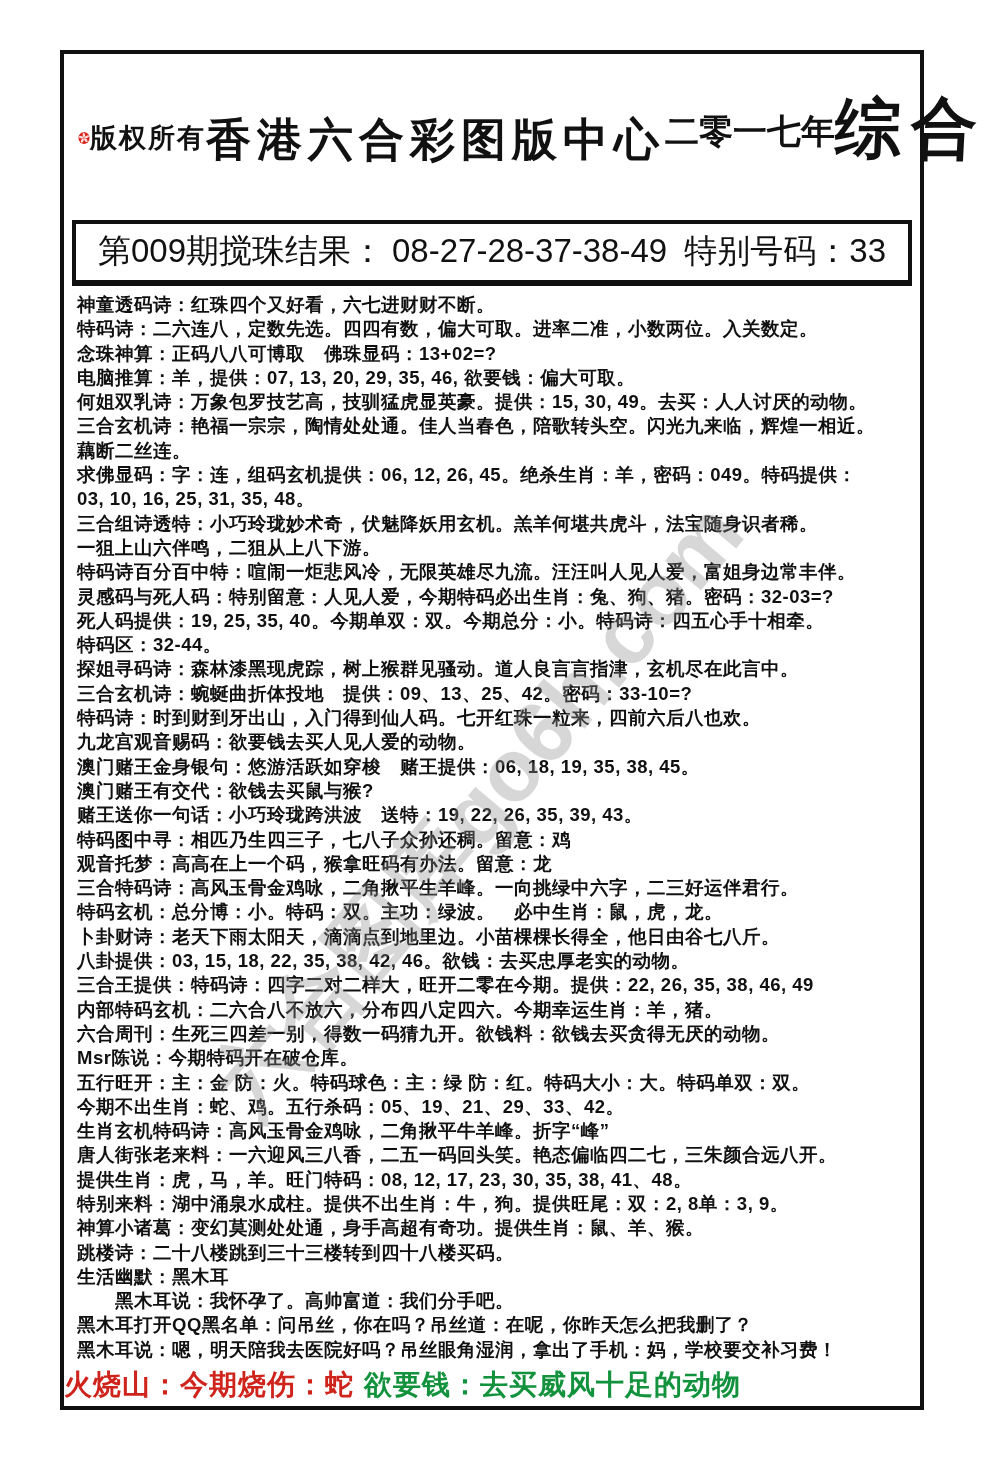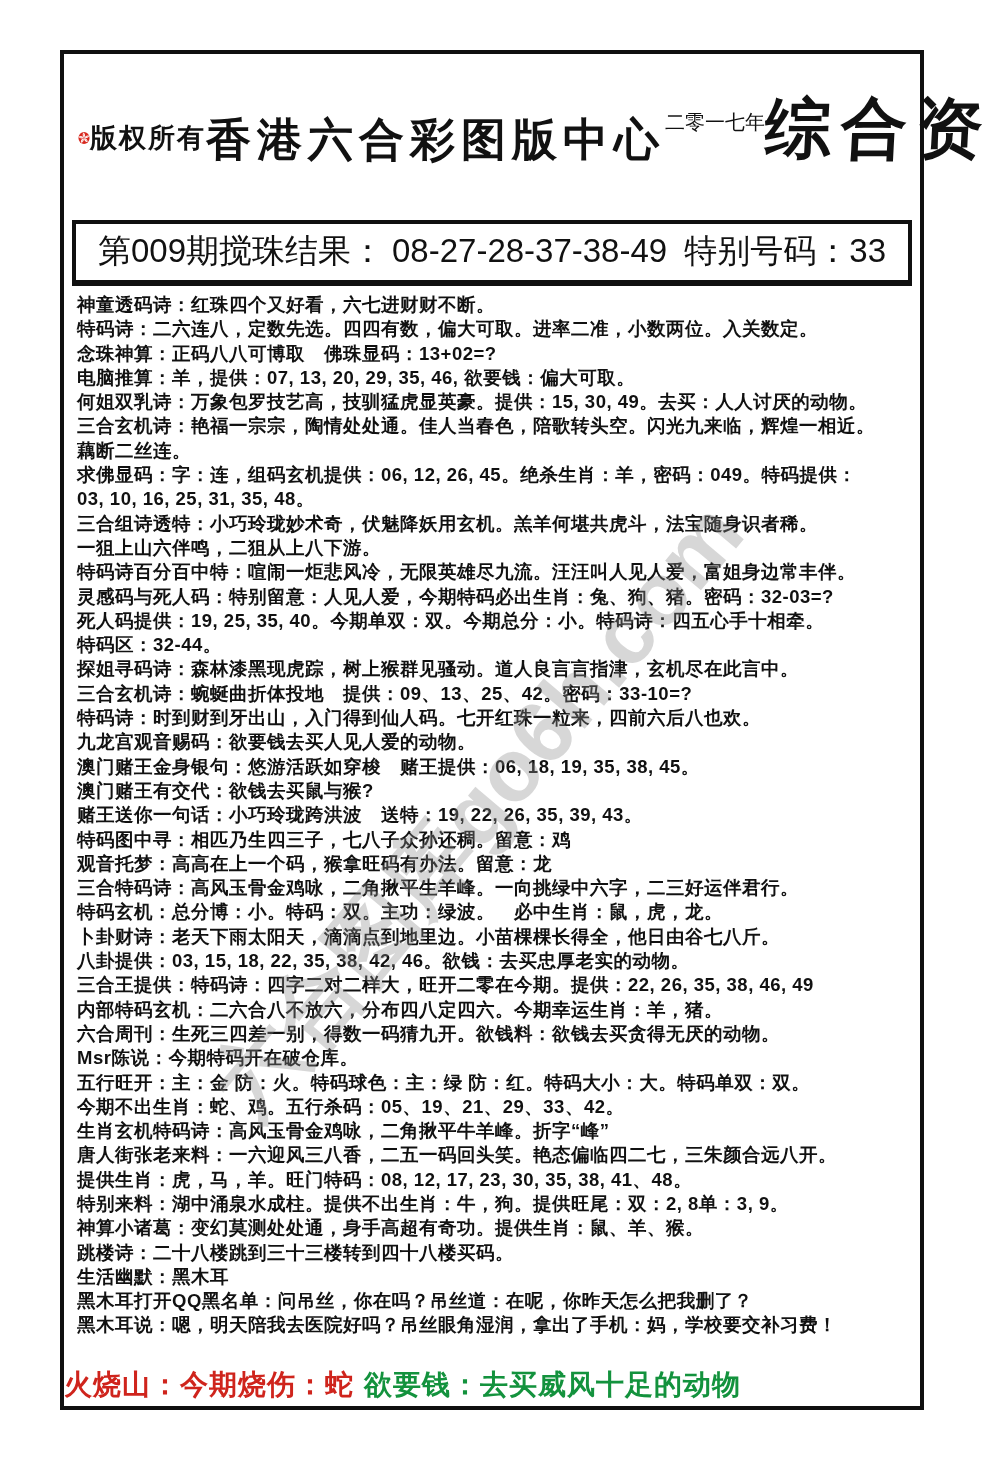--- a/index.html
+++ b/index.html
@@ -9,21 +9,21 @@
          border:4px solid #101010;background:#fff;}
   
   .header{display:flex;align-items:stretch;height:158px;padding:6px 14px 0 14px;}
   .logo-col{width:128px;display:flex;align-items:center;
             justify-content:space-between;padding-bottom:2px;}
   .logo{width:102px;height:112px;}
   .corner-note{font-size:27px;font-weight:700;letter-spacing:2px;white-space:nowrap;}
   .titles{flex:1;display:flex;flex-direction:row;align-items:center;padding-top:2px;}
   .main-title{font-size:45px;font-weight:800;letter-spacing:6px;white-space:nowrap;}
   .title-row{display:flex;align-items:flex-start;margin-top:-4px;}
-  .year{font-size:20px;font-weight:400;margin-top:14px;white-space:nowrap;}
+  .year{font-size:34px;font-weight:700;margin-top:14px;white-space:nowrap;}
   .big-title{font-size:66px;font-weight:800;letter-spacing:10px;line-height:1.0;
              white-space:nowrap;transform:skewX(-3deg);}
   .issue-col{display:flex;flex-direction:column;justify-content:flex-end;height:86px;}
   .issue{font-size:31px;font-weight:800;white-space:nowrap;}
   
   .result-bar{margin:2px 8px 0 8px;border:4px solid #101010;text-align:center;
               font-size:33px;font-weight:400;padding:5px 0 6px 0;white-space:nowrap;
               border-bottom-width:6px;}
   .result-bar span{margin:0 4px;}
   
@@ -135,20 +135,21 @@
         <div class="line">Msr陈说：今期特码开在破仓库。</div>
         <div class="line">五行旺开：主：金 防：火。特码球色：主：绿 防：红。特码大小：大。特码单双：双。</div>
         <div class="line">今期不出生肖：蛇、鸡。五行杀码：05、19、21、29、33、42。</div>
         <div class="line">生肖玄机特码诗：高风玉骨金鸡咏，二角揪平牛羊峰。折字“峰”</div>
         <div class="line">唐人街张老来料：一六迎风三八香，二五一码回头笑。艳态偏临四二七，三朱颜合远八开。</div>
         <div class="line">提供生肖：虎，马，羊。旺门特码：08, 12, 17, 23, 30, 35, 38, 41、48。</div>
         <div class="line">特别来料：湖中涌泉水成柱。提供不出生肖：牛，狗。提供旺尾：双：2, 8单：3, 9。</div>
         <div class="line">神算小诸葛：变幻莫测处处通，身手高超有奇功。提供生肖：鼠、羊、猴。</div>
         <div class="line">跳楼诗：二十八楼跳到三十三楼转到四十八楼买码。</div>
         <div class="line">生活幽默：黑木耳</div>
+        <div class="line">　　黑木耳说：我怀孕了。高帅富道：我们分手吧。</div>
         <div class="line">黑木耳打开QQ黑名单：问吊丝，你在吗？吊丝道：在呢，你昨天怎么把我删了？</div>
         <div class="line">黑木耳说：嗯，明天陪我去医院好吗？吊丝眼角湿润，拿出了手机：妈，学校要交补习费！</div>
       </div>
 
     <div class="footer">
       <span class="red">火烧山：今期烧伤：蛇</span><span class="green">欲要钱：去买威风十足的动物</span>
     </div>
   </div>
 
   <div class="watermark">六合图库go6h.com</div>

